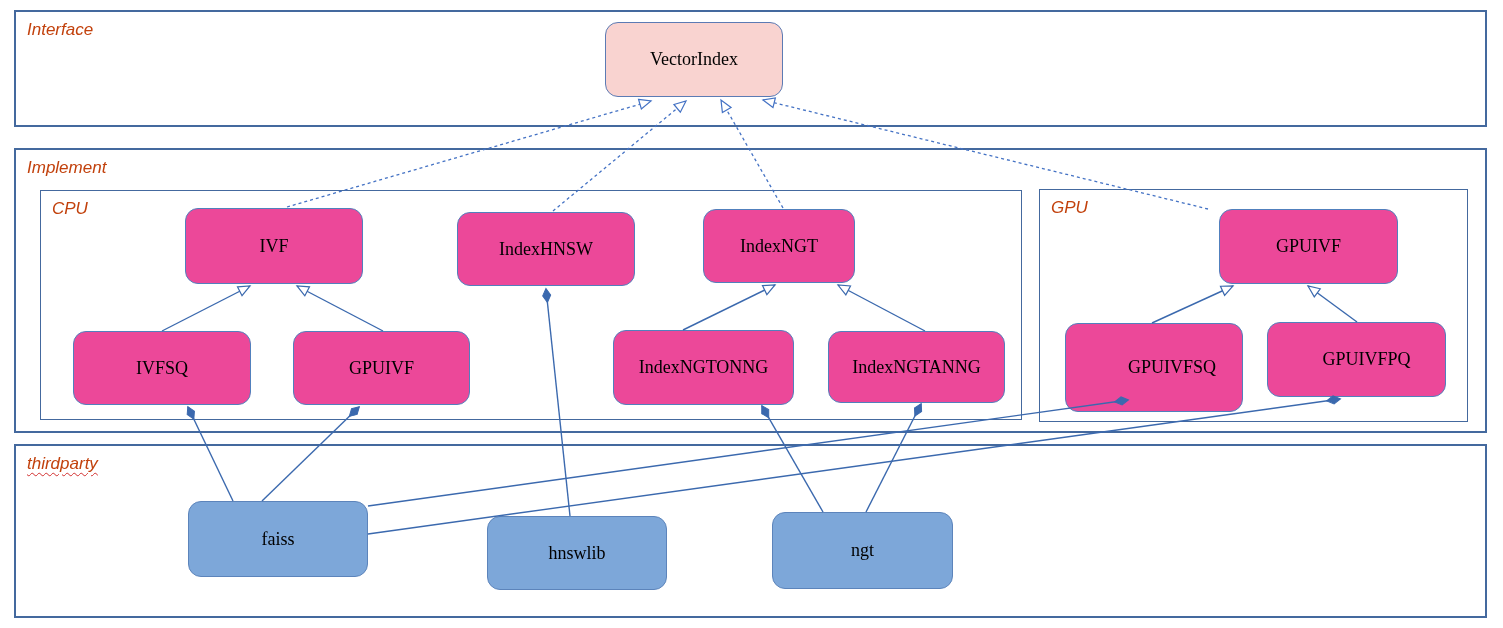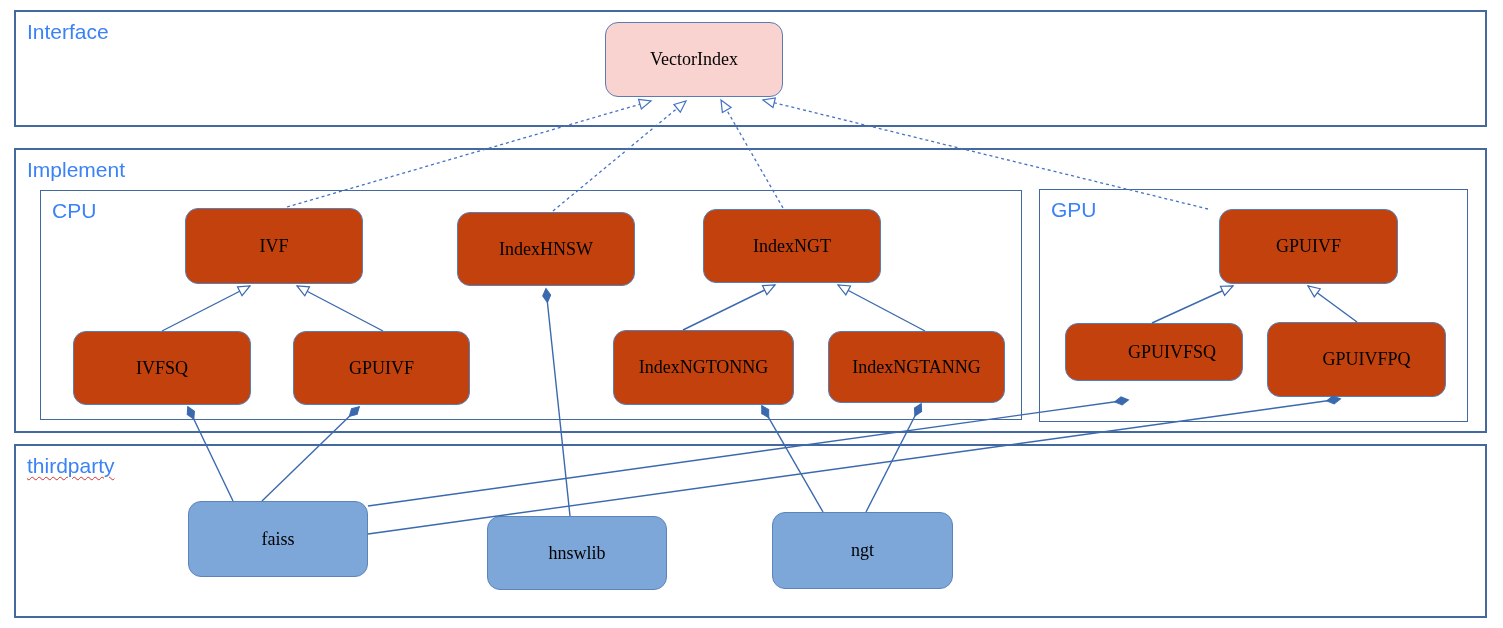--- a/index.html
+++ b/index.html
@@ -14,22 +14,23 @@
   .container{
     position:absolute;
     border:2px solid #44699e;
     background:transparent;
     box-sizing:border-box;
     z-index:1;
   }
   .container-label{
     position:absolute;
     left:11px;top:8px;
-    font-size:21px;
-    color:#3b82f6;
+    font-size:17px;
+    color:#c2410c;
+    font-style:italic;
   }
   #c-interface {left:14px;  top:10px;  width:1473px; height:117px;}
   #c-implement {left:14px;  top:148px; width:1473px; height:285px;}
   #c-cpu       {left:40px;  top:190px; width:982px;  height:230px; border-width:1.5px;}
   #c-gpu       {left:1039px;top:189px; width:429px;  height:233px; border-width:1.5px;}
   #c-thirdparty{left:14px;  top:444px; width:1473px; height:174px;}
   #c-thirdparty .container-label{
     text-decoration:underline wavy #d23030;
     text-decoration-thickness:1px;
     text-underline-offset:3px;
@@ -38,33 +39,33 @@
   .node{
     position:absolute;
     box-sizing:border-box;
     border:1.6px solid #5180bd;
     border-radius:13px;
     display:flex;align-items:center;justify-content:center;
     font-family:"Liberation Serif", serif;
     font-size:18px;
     z-index:5;
   }
-  .node.green{background:#c2410c;font-family:Liberation Serif, serif;}
+  .node.green{background:#ec4899;font-family:Liberation Serif, serif;}
   .node.pink {background:#f9d3d0;border-color:#5c7bb4;}
   .node.blue {background:#7da7d9;border-color:#5c84bb;}
   #n-vectorindex {left:605px; top:22px;  width:178px; height:75px;}
   #n-ivf         {left:185px; top:208px; width:178px; height:76px;}
   #n-indexhnsw   {left:457px; top:212px; width:178px; height:74px;}
-  #n-indexngt    {left:703px; top:209px; width:178px; height:74px;}
+  #n-indexngt    {left:703px; top:209px; width:152px; height:74px;}
   #n-ivfsq       {left:73px;  top:331px; width:178px; height:74px;}
   #n-ivfpq       {left:293px; top:331px; width:177px; height:74px;}
   #n-indexngtonng{left:613px; top:330px; width:181px; height:75px;}
   #n-indexngtanng{left:828px; top:331px; width:177px; height:72px;}
   #n-gpuivf      {left:1171px;top:209px; width:179px; height:75px;margin-left:48px;}
-  #n-gpuivfsq    {left:1065px;top:323px; width:178px; height:58px;padding-left:36px;}
+  #n-gpuivfsq    {left:1065px;top:323px; width:178px; height:89px;padding-left:36px;}
   #n-gpuivfpq    {left:1267px;top:322px; width:179px; height:75px;padding-left:20px;}
   #n-faiss       {left:188px; top:501px; width:180px; height:76px;}
   #n-hnswlib     {left:487px; top:516px; width:180px; height:74px;}
   #n-ngt         {left:772px; top:512px; width:181px; height:77px;}
   
   #edges{
     position:absolute;left:0;top:0;width:1503px;height:628px;
     z-index:10;pointer-events:none;
   }
   #edges line{stroke:#3b69ae;stroke-width:1.4;}

